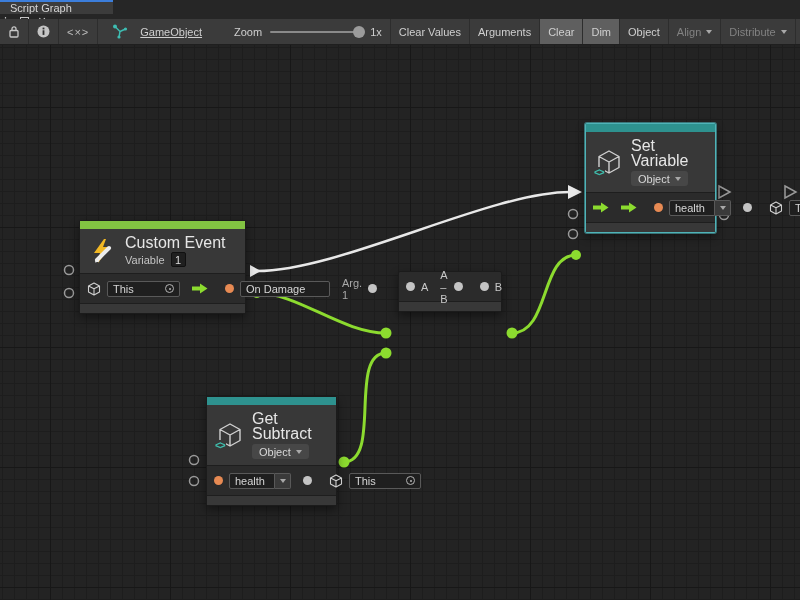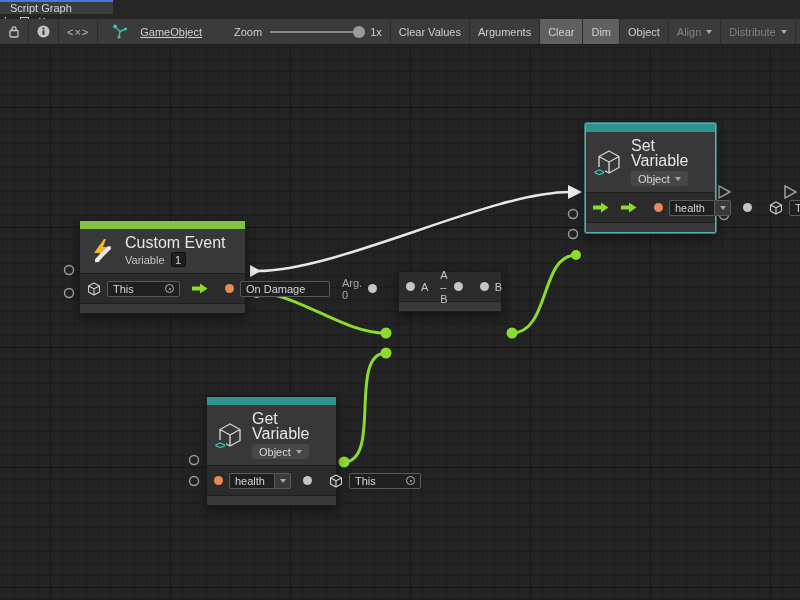--- a/index.html
+++ b/index.html
@@ -168,21 +168,21 @@
               <path d="M0 3.5 H8 V0.5 L15.5 5.5 L8 10.5 V7.5 H0 Z" fill="#8cdb2f"></path>
             </svg>
         </span>
       </div>
       <div class="nrow">
         <span class="dot orange"></span>
         <span class="field" style="width:90px">
           <span>On Damage</span>
         </span>
         <span class="flexspace"></span>
-        <span class="arg-label">Arg. 0</span>
+        <span class="arg-label">Arg. 1</span>
         <span class="dot white"></span>
       </div>
     </div>
     <div class="nfoot"></div>
   </div>
 
   <div class="node selected" style="left:585px; top:123px; width:131px;">
     <div class="accent" style="background:#2e928f"></div>
     <div class="nhead">
       <span class="icon26">
@@ -262,21 +262,21 @@
   <div class="node" style="left:206px; top:396px; width:131px;">
     <div class="accent" style="background:#2e928f"></div>
     <div class="nhead">
       <span class="icon26">
         <svg width="26" height="26" viewBox="0 0 26 26">
             <path d="M13 2 L23 7.5 V18.5 L13 24 L3 18.5 V7.5 Z M3 7.5 L13 13 L23 7.5 M13 13 V24" fill="none" stroke="#d0d0d0" stroke-width="1.4" stroke-linejoin="round"></path>
           </svg>
         <span class="varmark">&lt;&gt;</span>
       </span>
       <div>
-        <div class="ntitle">Get Variable</div>
+        <div class="ntitle">Get Subtract</div>
         <span class="chip">
           <span>Object</span>
           <span class="caret"></span>
         </span>
       </div>
     </div>
     <div class="nrows">
       <div class="nrow">
         <span class="dot orange"></span>
         <span class="dd">

